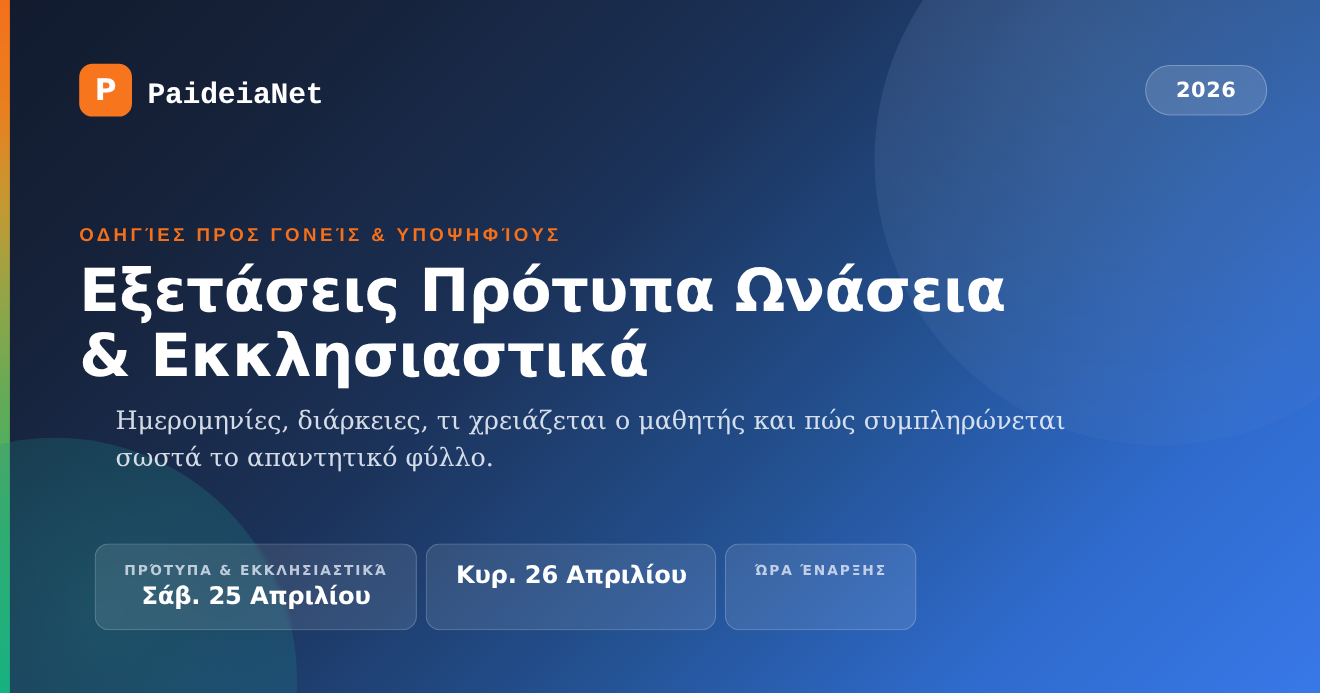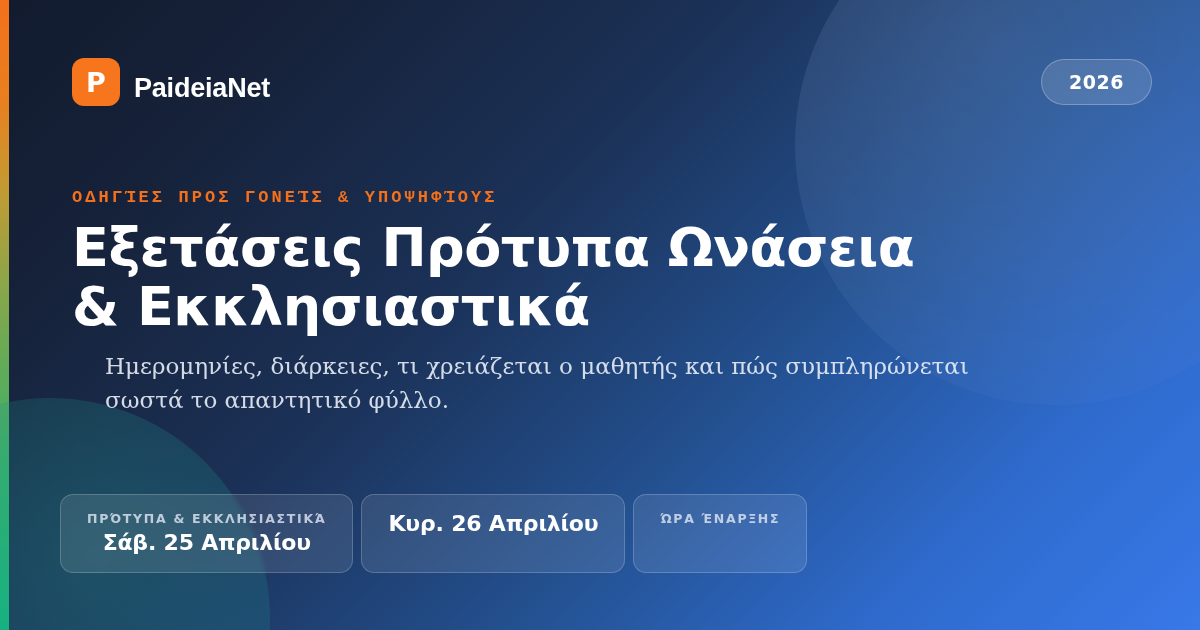--- a/index.html
+++ b/index.html
@@ -83,21 +83,21 @@
     font-size:27px;
     font-weight:bold;
     line-height:1;
     font-family:"DejaVu Sans", sans-serif;
   }
   .brand-name {
     color:#ffffff;
     font-size:27px;
     font-weight:bold;
     letter-spacing:-0.2px;
-    font-family:Liberation Sans, sans-serif;
+    font-family:Liberation Mono, monospace;
     margin-top:12px;
   }
   .year-badge {
     padding:11px 27px;
     border-radius:999px;
     background:rgba(255,255,255,0.13);
     border:1px solid rgba(255,255,255,0.26);
     color:#ffffff;
     font-size:19px;
     font-weight:bold;
@@ -110,22 +110,23 @@
     position:absolute;
     left:72px; top:188px;
     width:960px;
   }
   .eyebrow {
     color:#f4701b;
     font-size:17px;
     font-weight:bold;
     letter-spacing:3.1px;
     text-transform:uppercase;
-    font-family:Liberation Mono, monospace;
+    font-family:Liberation Sans, sans-serif;
     margin-bottom:12px;
+    margin-top:16px;
   }
   .headline {
     color:#ffffff;
     font-size:54px;
     font-weight:bold;
     line-height:1.085;
     letter-spacing:-0.5px;
     font-family:"DejaVu Sans", sans-serif;
     max-width:880px;
   }
@@ -135,21 +136,21 @@
     font-size:23px;
     line-height:1.47;
     font-family:"DejaVu Serif", serif;
     max-width:930px;
     margin-left:33px;
   }
 
   
   .facts {
     position:absolute;
-    left:60px; top:494px;
+    left:86px; top:494px;
     display:flex;
     gap:8px;
   }
   .fact-card {
     background:rgba(255,255,255,0.10);
     border:1px solid rgba(255,255,255,0.20);
     border-radius:13px;
     padding:16px 26px 17px 26px;
     text-align:center;
     backdrop-filter: blur(2px);

